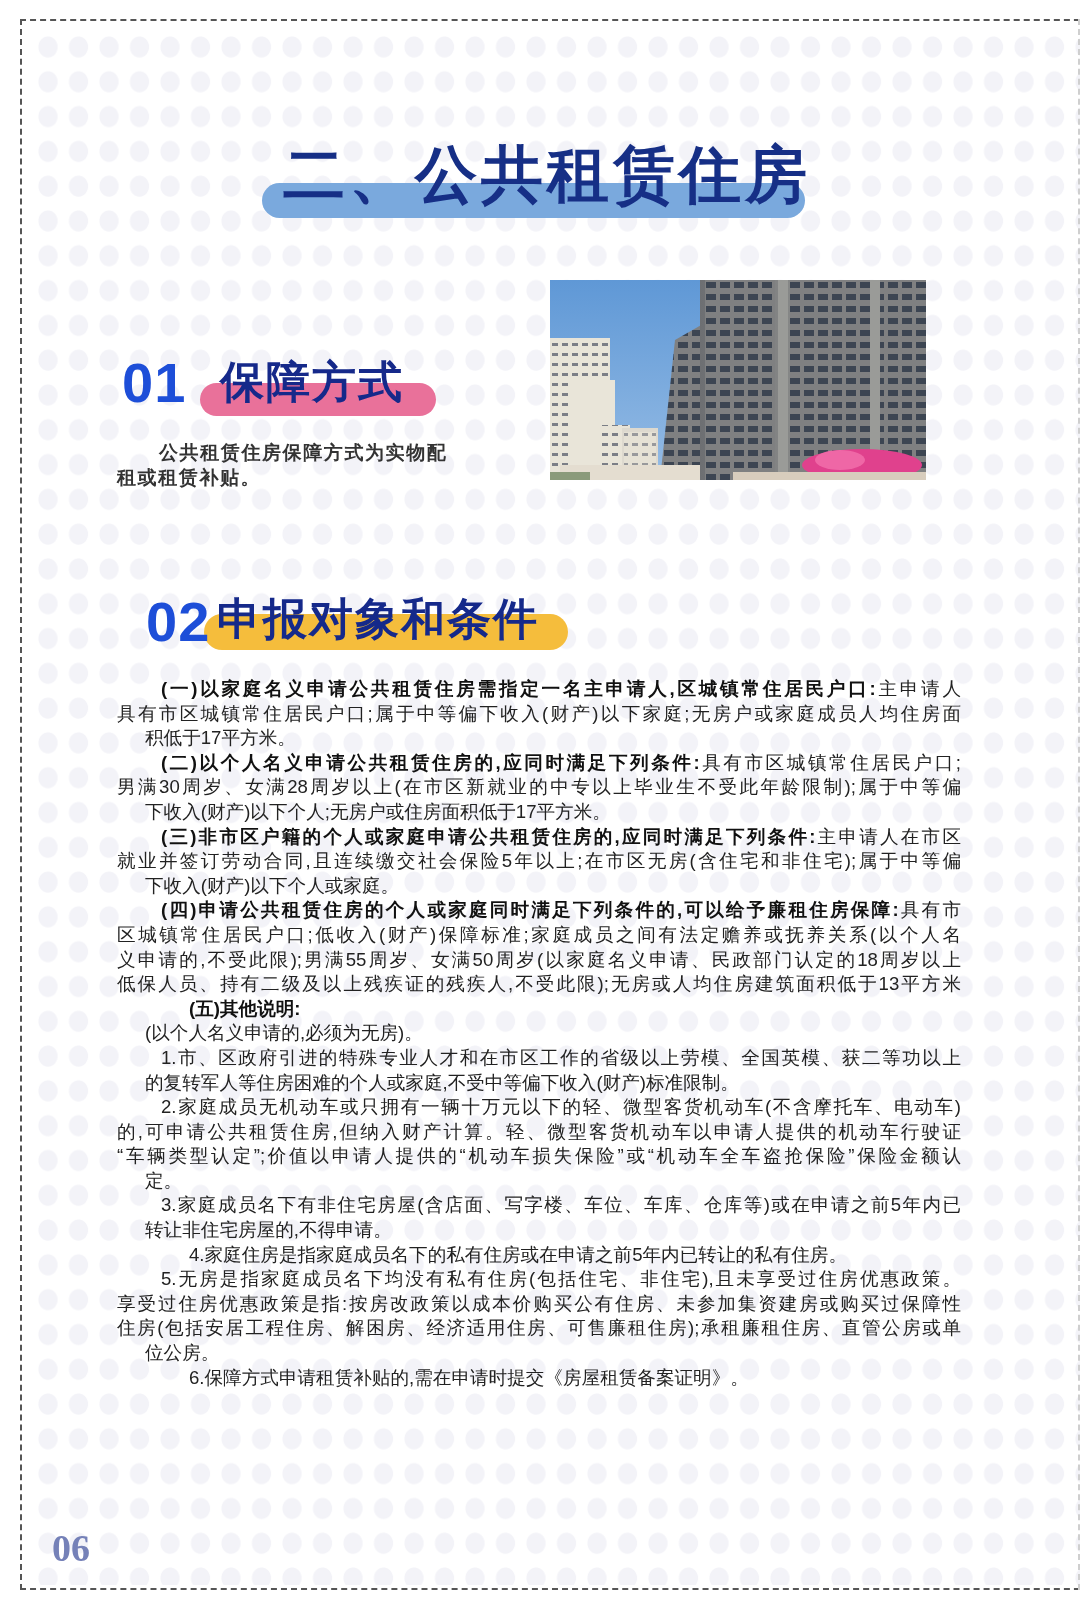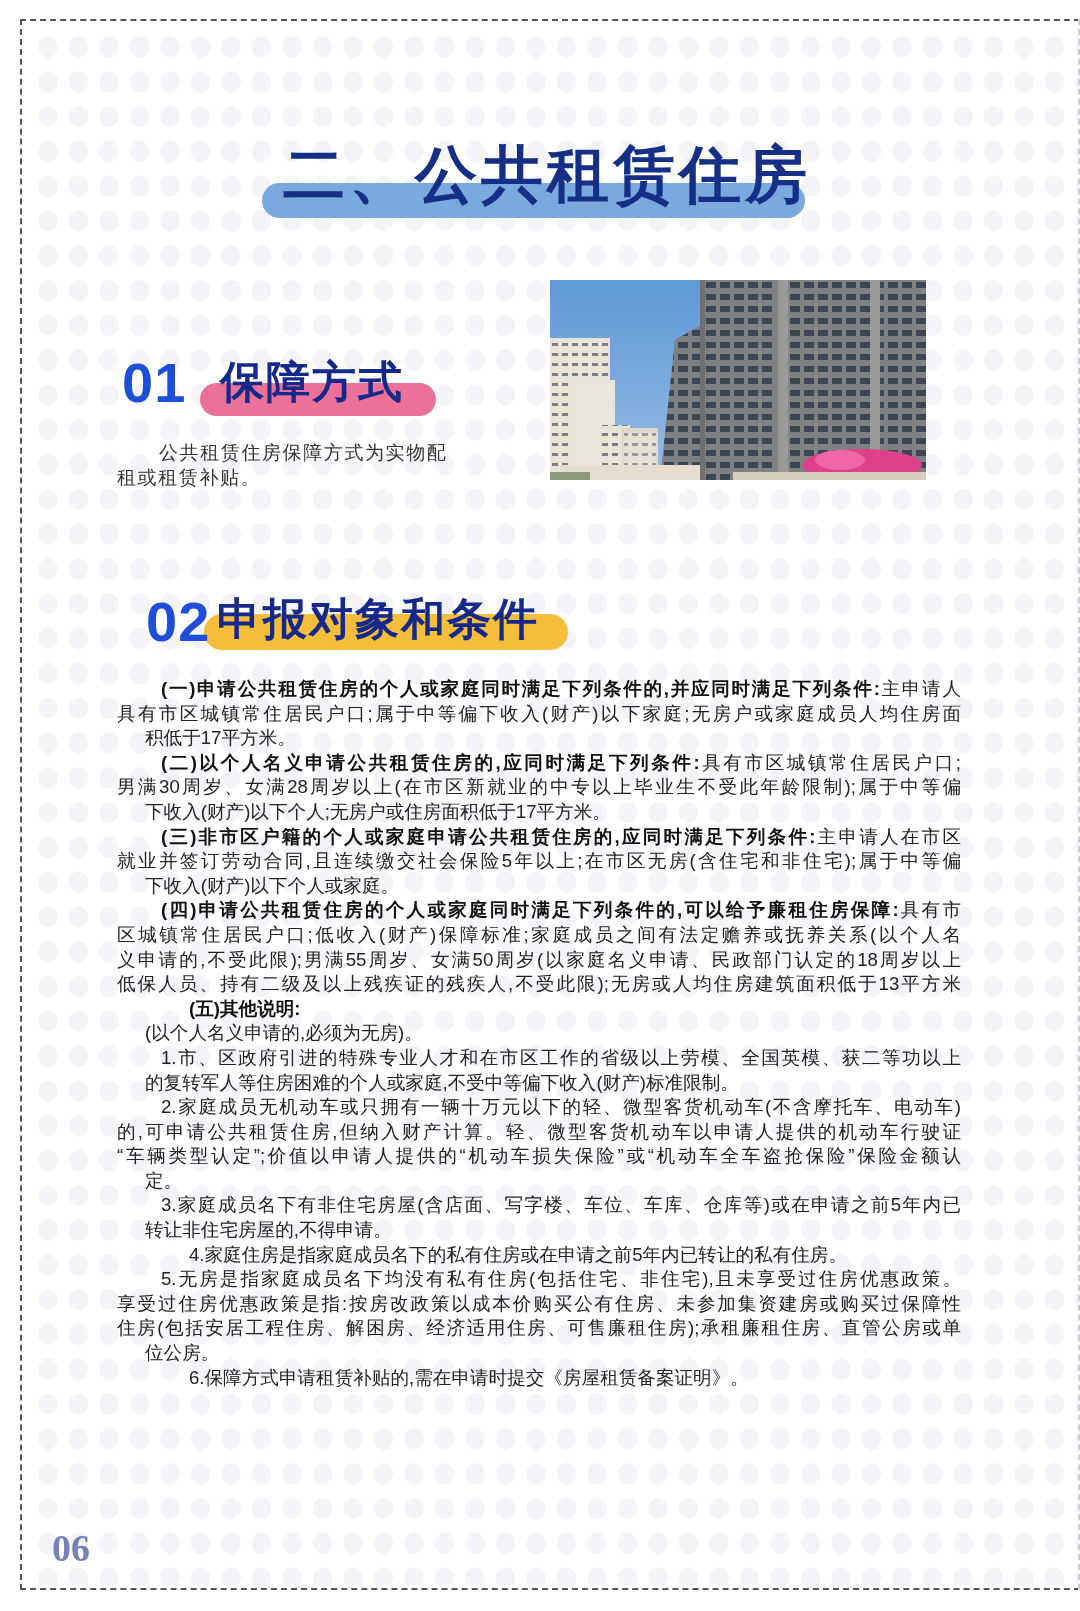--- a/index.html
+++ b/index.html
@@ -41,21 +41,21 @@
     line-height: 60px; font-family: "Liberation Sans", sans-serif; letter-spacing: 1px;
   }
   .sec-pill { position: absolute; z-index: 2; border-radius: 20px; }
   .sec-label {
     position: absolute; z-index: 3; font-size: 44px; font-weight: bold; color: #15298a;
     line-height: 50px; white-space: nowrap; letter-spacing: 2px;
   }
 
   .intro {
     position: absolute; left: 117px; top: 440px; width: 345px; z-index: 3;
-    font-size: 19px; line-height: 25px; color: #333333; letter-spacing: 1.6px;
+    font-size: 19px; line-height: 25px; color: #333333; letter-spacing: 1.6px; font-weight: bold;
   }
 
   .photo {
     position: absolute; left: 550px; top: 280px; width: 376px; height: 200px; z-index: 3;
     overflow: hidden;
   }
 
   .body-text {
     position: absolute; left: 117px; top: 677px; width: 844px; z-index: 3;
     font-size: 18.6px; line-height: 24.6px; color: #222222;
@@ -165,21 +165,21 @@
     <text x="265" y="254" font-size="8" fill="#e8dec0" text-anchor="middle" font-family="DejaVu Sans, sans-serif">公租房</text>
   </svg>
 </div>
 
 <div class="sec-num" style="left:122px; top:592px;margin-left:24px;">02</div>
 <div class="sec-pill" style="left:204px; top:614px; width:364px; height:36px; background:#f5bd3c;"></div>
 <div class="sec-label" style="left:217px; top:594px;">申报对象和条件</div>
 
 <div class="body-text">
 
-  <span class="ln ind"><b>(一)申请公共租赁住房的个人或家庭同时满足下列条件的,并应同时满足下列条件:</b><span>主申请人</span></span>
+  <span class="ln ind"><b>(一)以家庭名义申请公共租赁住房需指定一名主申请人,区城镇常住居民户口:</b><span>主申请人</span></span>
   <span class="ln">具有市区城镇常住居民户口;属于中等偏下收入(财产)以下家庭;无房户或家庭成员人均住房面</span>
   <span class="ln last">积低于17平方米。</span>
 
   <span class="ln ind"><b>(二)以个人名义申请公共租赁住房的,应同时满足下列条件:</b><span>具有市区城镇常住居民户口;</span></span>
   <span class="ln">男满30周岁、女满28周岁以上(在市区新就业的中专以上毕业生不受此年龄限制);属于中等偏</span>
   <span class="ln last">下收入(财产)以下个人;无房户或住房面积低于17平方米。</span>
 
   <span class="ln ind"><b>(三)非市区户籍的个人或家庭申请公共租赁住房的,应同时满足下列条件:</b><span>主申请人在市区</span></span>
   <span class="ln">就业并签订劳动合同,且连续缴交社会保险5年以上;在市区无房(含住宅和非住宅);属于中等偏</span>
   <span class="ln last">下收入(财产)以下个人或家庭。</span>

